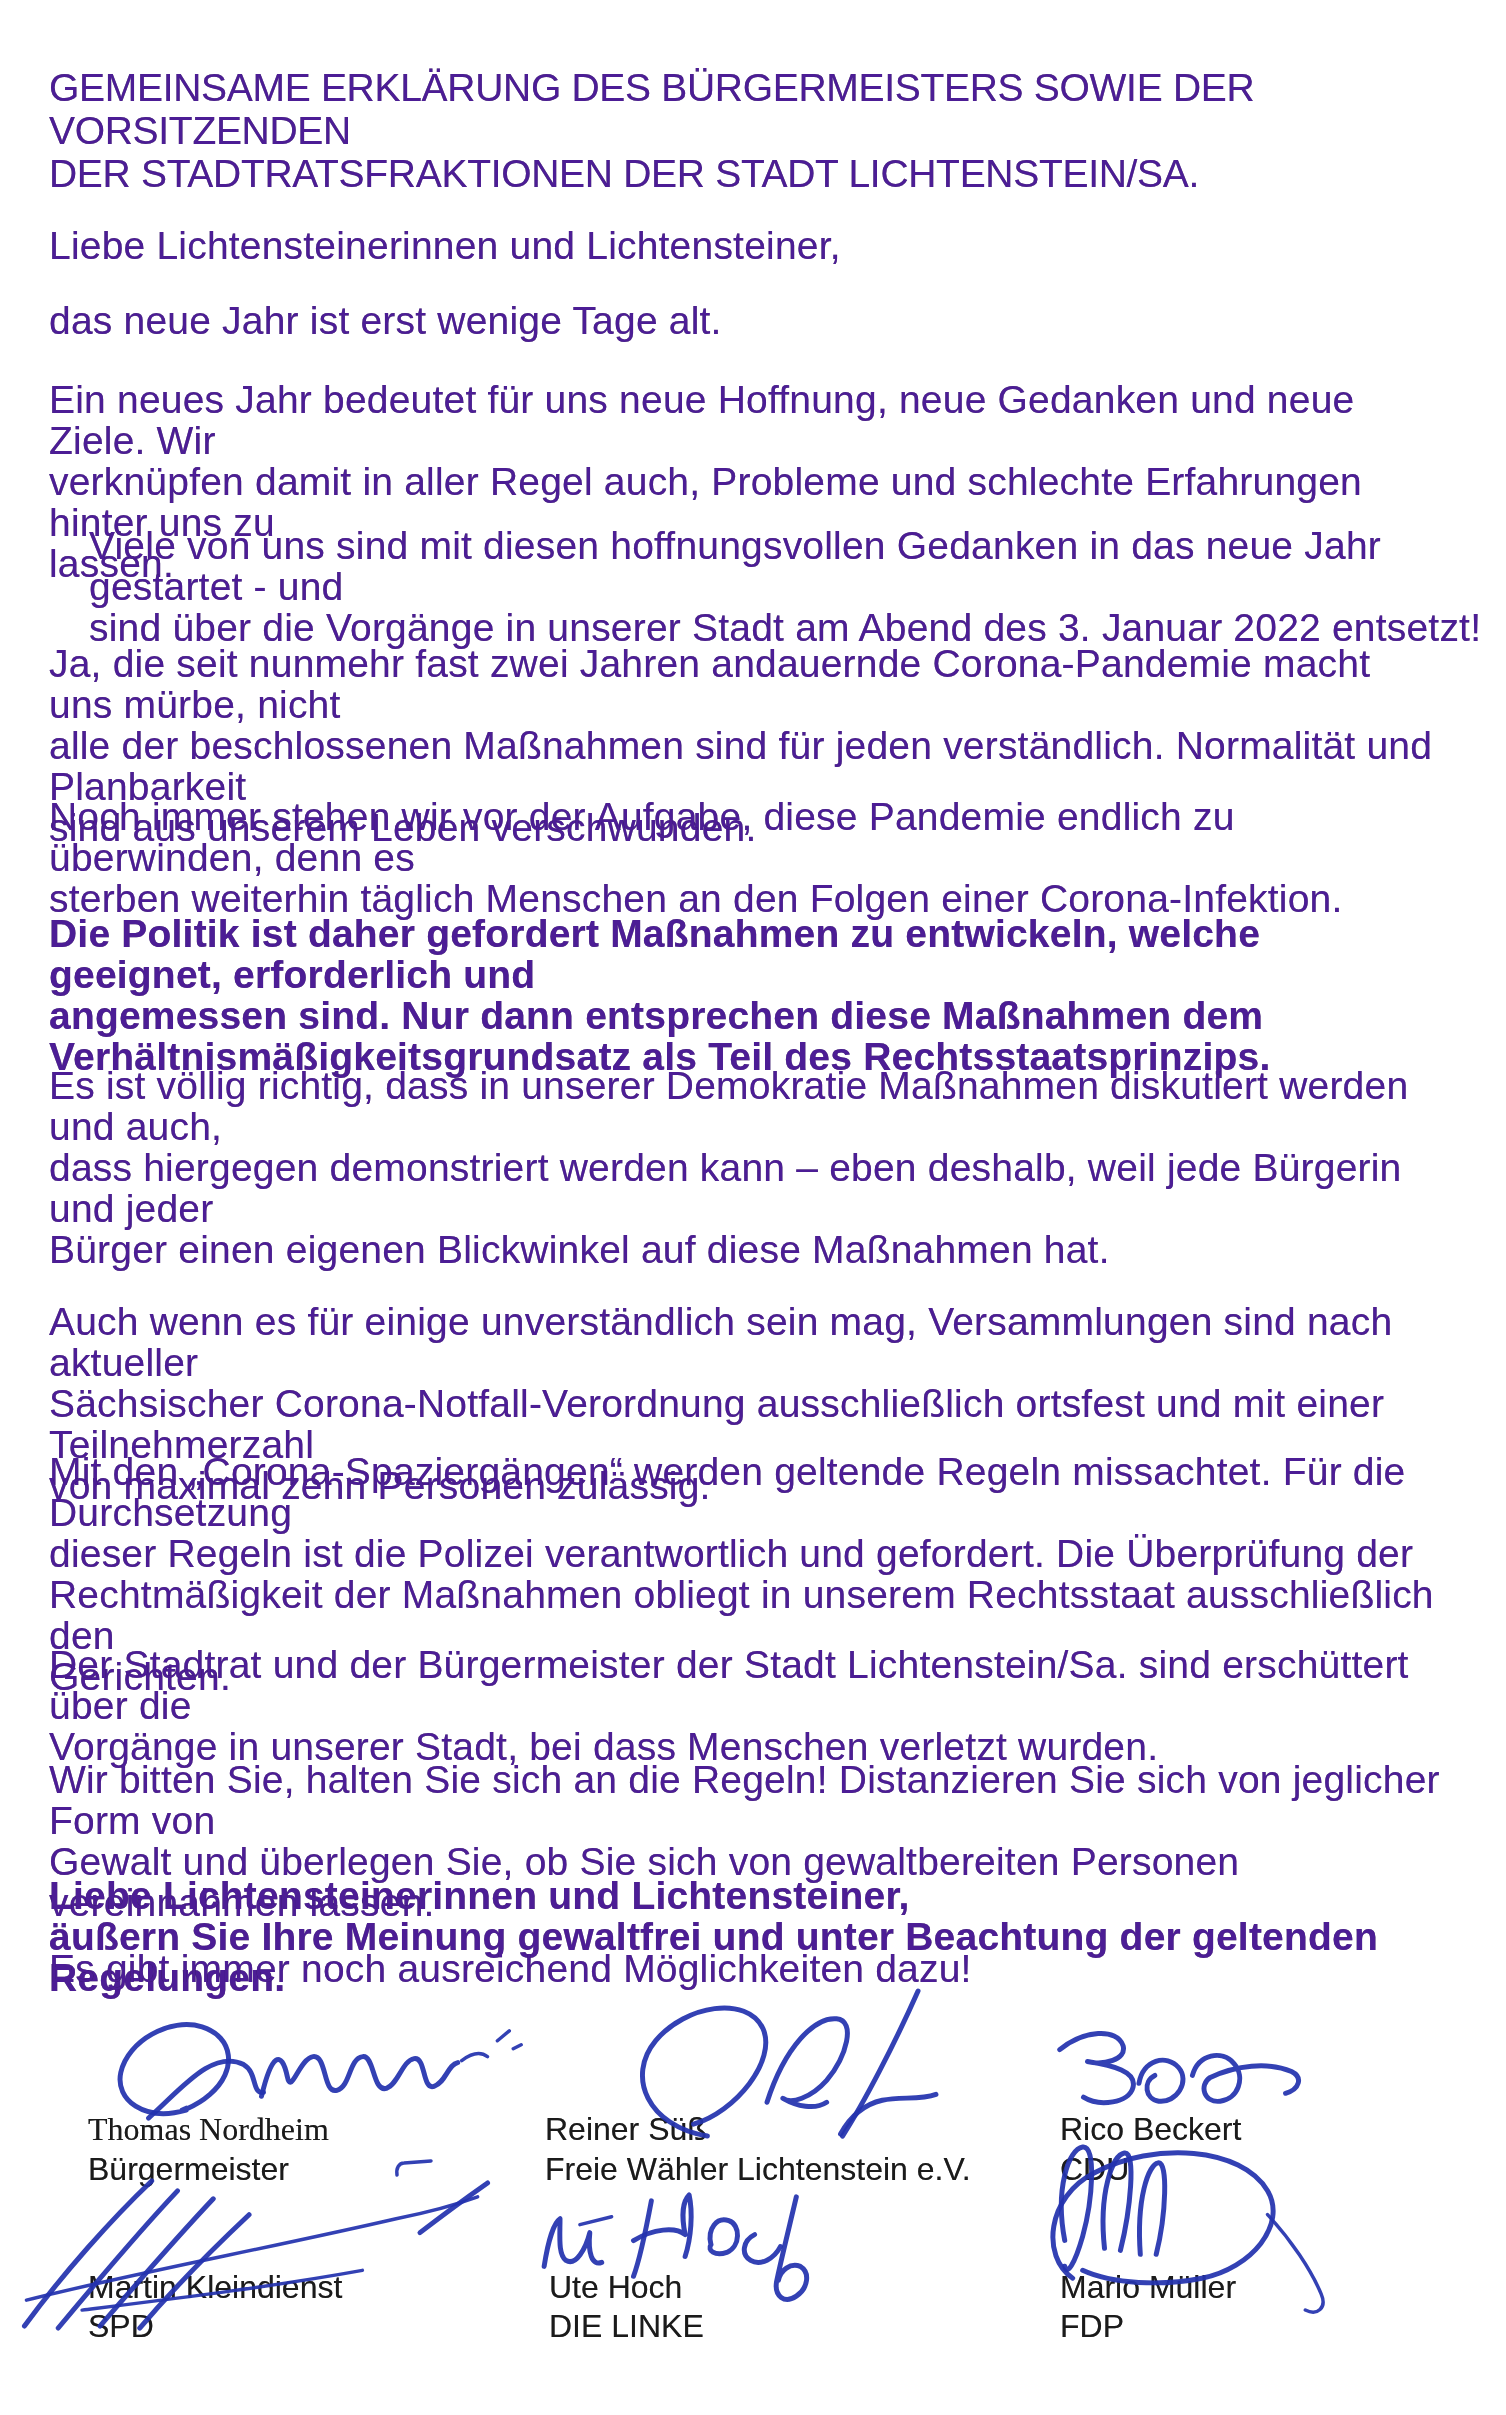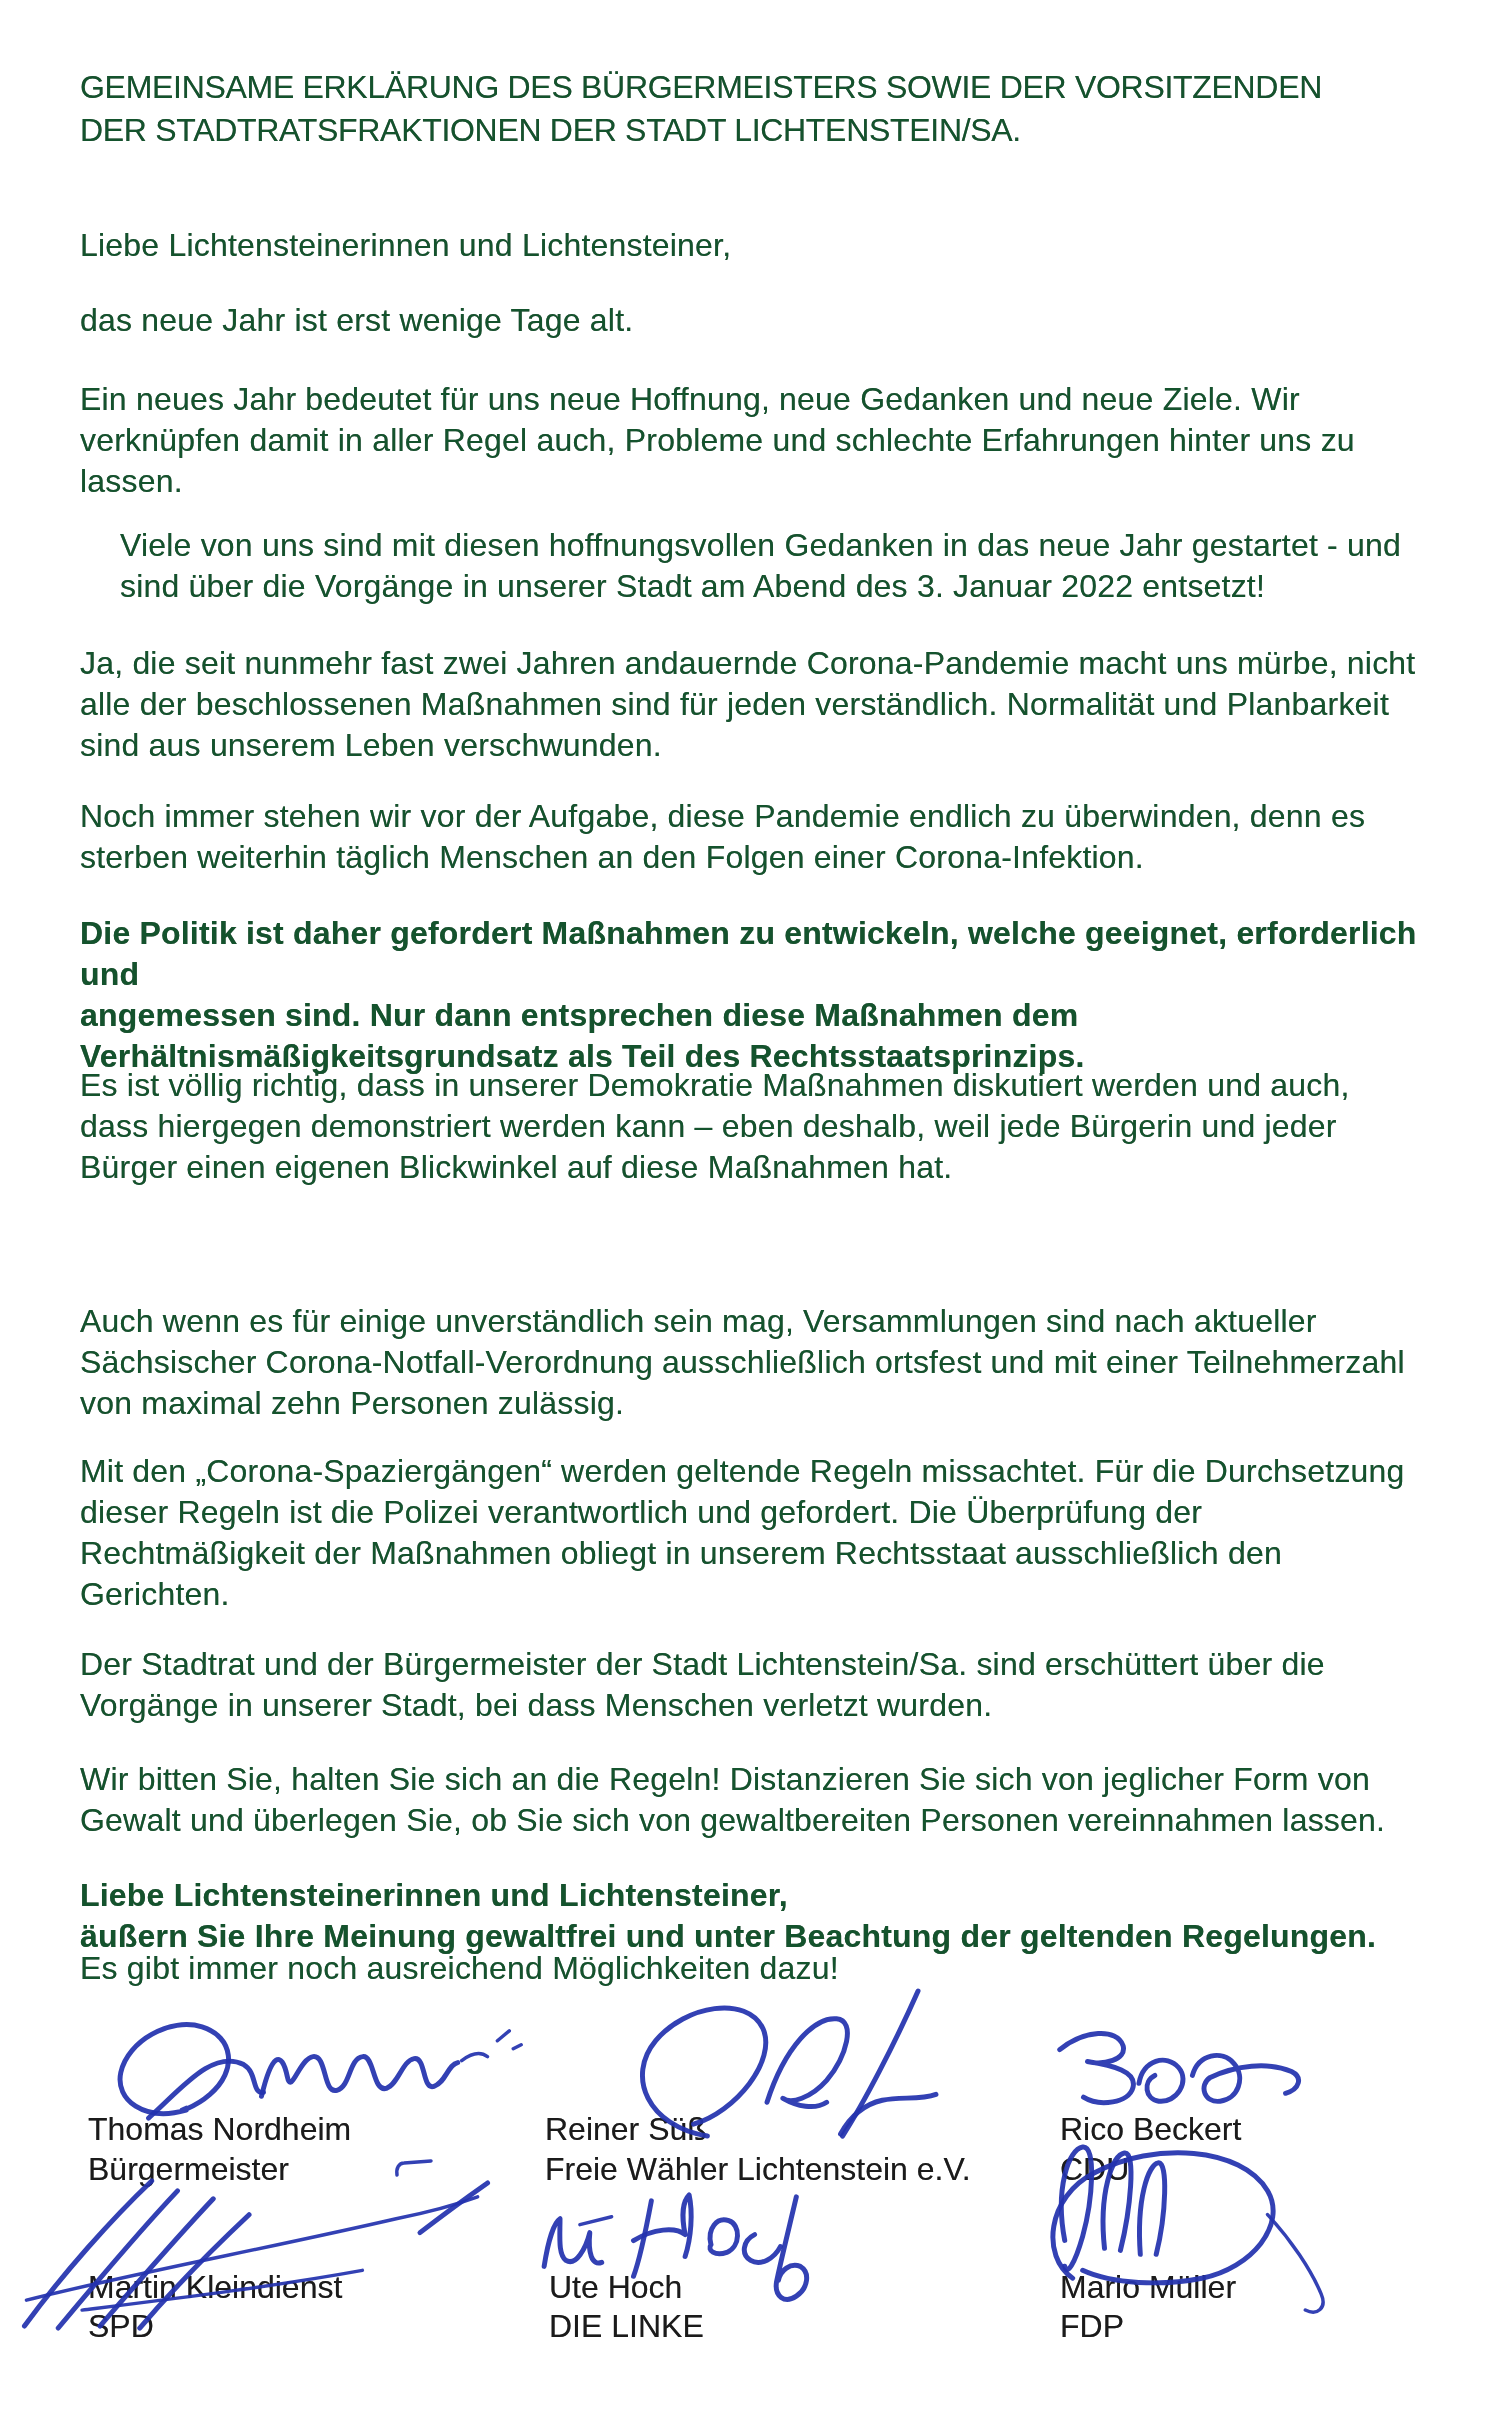--- a/index.html
+++ b/index.html
@@ -13,27 +13,27 @@
     width: 1506px;
     height: 2416px;
     margin: 0 auto;
     background: #ffffff;
     overflow: hidden;
     font-family: "Liberation Sans", sans-serif;
     color: #1b1b1b;
   }
   .para {
     position: absolute;
-    left: 80px;
+    left: 49px;
     width: 1393px;
-    font-size: 32px;
+    font-size: 39px;
     line-height: 41px;
     letter-spacing: 0.2px;
     white-space: pre-line;
-    color: #14532d;
+    color: #4c1d95;
     
     text-shadow: 0 0 0.5px rgba(20,20,20,0.55);
   }
   .title {
     font-weight: 400;
     letter-spacing: -0.3px;
     line-height: 43px;
   }
   .bold { font-weight: bold; }
   .sig-label {
@@ -106,21 +106,21 @@
 Vorgänge in unserer Stadt, bei dass Menschen verletzt wurden.</div>
 
   <div class="para" style="top:1759px;">Wir bitten Sie, halten Sie sich an die Regeln! Distanzieren Sie sich von jeglicher Form von
 Gewalt und überlegen Sie, ob Sie sich von gewaltbereiten Personen vereinnahmen lassen.</div>
 
   <div class="para bold" style="top:1875px;">Liebe Lichtensteinerinnen und Lichtensteiner,
 äußern Sie Ihre Meinung gewaltfrei und unter Beachtung der geltenden Regelungen.</div>
 
   <div class="para" style="top:1948px;">Es gibt immer noch ausreichend Möglichkeiten dazu!</div>
 
-  <div class="sig-label" style="left:88px;  top:2109px;">Thomas Nordheim</div>
+  <div class="sig-label" style="left:88px;  top:2109px;font-family:Liberation Serif, serif;">Thomas Nordheim</div>
   <div class="sig-label" style="left:88px;  top:2149px;">Bürgermeister</div>
 
   <div class="sig-label" style="left:545px; top:2109px;">Reiner Süß</div>
   <div class="sig-label" style="left:545px; top:2149px;">Freie Wähler Lichtenstein e.V.</div>
 
   <div class="sig-label" style="left:1060px; top:2109px;">Rico Beckert</div>
   <div class="sig-label" style="left:1060px; top:2149px;">CDU</div>
 
   <div class="sig-label" style="left:88px;  top:2267px;">Martin Kleindienst</div>
   <div class="sig-label" style="left:88px;  top:2306px;">SPD</div>

